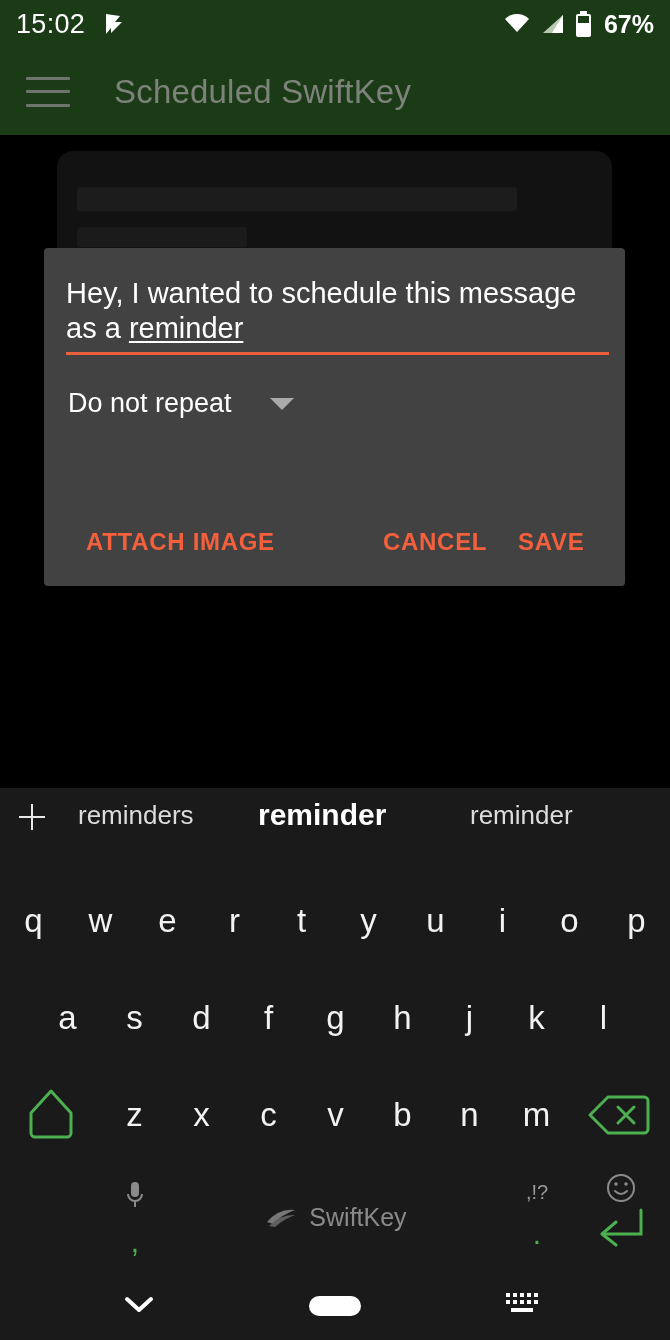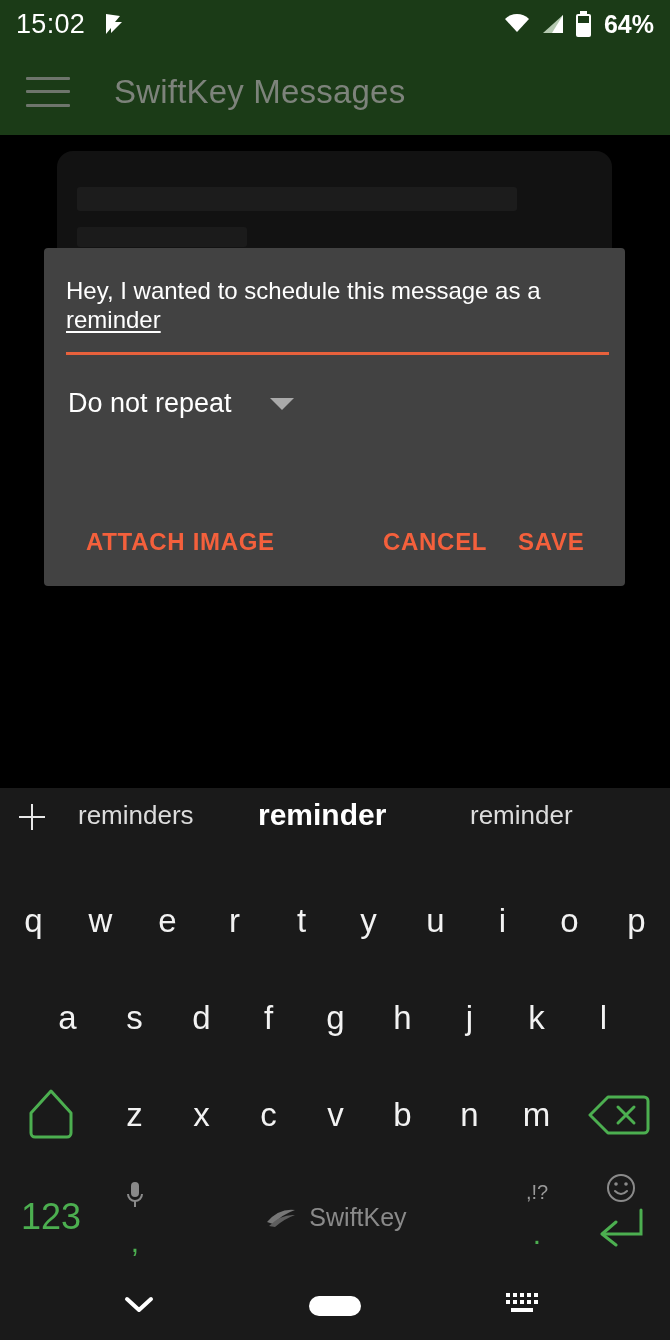--- a/index.html
+++ b/index.html
@@ -79,21 +79,21 @@
   #dialog {
     position: absolute; top: 248px; left: 44px;
     width: 581px; height: 338px;
     background: #424242;
     border-radius: 4px;
   }
   #dialog-input-wrap {
     position: absolute; top: 28px; left: 22px; width: 543px;
   }
   #dialog-message {
-    color: #ffffff; font-size: 24px; line-height: 1.22;
+    color: #ffffff; font-size: 29px; line-height: 1.22;
     font-weight: 400; word-wrap: break-word;
   }
   #composing-word { text-decoration: underline; text-underline-offset: 3px; }
   #input-underline {
     position: absolute; top: 104px; left: 22px;
     width: 543px; height: 3px;
     background: #e8613c;
   }
   #repeat-row {
     position: absolute; top: 140px; left: 24px;
@@ -240,31 +240,31 @@
       </svg>
       <svg width="26" height="22" viewBox="0 0 26 22">
         <path d="M23 2 L23 20 L3 20 Z" fill="#b5c9b1"></path>
         <path d="M23 2 L23 20 L12 20 Z" fill="#ffffff"></path>
       </svg>
       <svg width="17" height="26" viewBox="0 0 17 26">
         <rect x="5" y="0" width="7" height="3" fill="#ffffff"></rect>
         <rect x="1" y="3" width="15" height="23" rx="2" fill="#ffffff"></rect>
         <rect x="3" y="5" width="11" height="7" fill="#1b3b17"></rect>
       </svg>
-      <span id="battery-pct">64%</span>
+      <span id="battery-pct">67%</span>
     </span>
   </div>
 
   <div id="app-bar">
     <div id="menu-icon">
       <span></span>
         <span></span>
         <span></span>
     </div>
-    <div id="app-title">SwiftKey Messages</div>
+    <div id="app-title">Scheduled SwiftKey</div>
   </div>
 
   <div id="content-area">
     <div id="ghost-card">
       <div id="ghost-line"></div>
       <div id="ghost-line2"></div>
     </div>
   </div>
 
   <div id="dialog">
@@ -334,21 +334,20 @@
       <div class="key" style="left:503px">m</div>
       <div id="backspace-key">
         <svg width="62" height="44" viewBox="0 0 62 44">
           <path d="M20 4 L56 4 A4 4 0 0 1 60 8 L60 36 A4 4 0 0 1 56 40 L20 40 L2 22 Z" fill="none" stroke="#4caf50" stroke-width="3" stroke-linejoin="round"></path>
           <path d="M30 14 L46 30 M46 14 L30 30" stroke="#4caf50" stroke-width="3" stroke-linecap="round"></path>
         </svg>
       </div>
     </div>
 
     <div id="row4">
-      <div id="num-key">123</div>
 
       <div id="comma-key">
         <span class="mic">
           <svg width="20" height="30" viewBox="0 0 20 30">
             <rect x="6" y="1" width="8" height="15" rx="4" fill="#8a8a8a"></rect>
             <path d="M3 13 A7 7 0 0 0 17 13" fill="none" stroke="#8a8a8a" stroke-width="2"></path>
             <line x1="10" y1="20" x2="10" y2="26" stroke="#8a8a8a" stroke-width="2"></line>
           </svg>
         </span>
         <span class="lbl">,</span>

